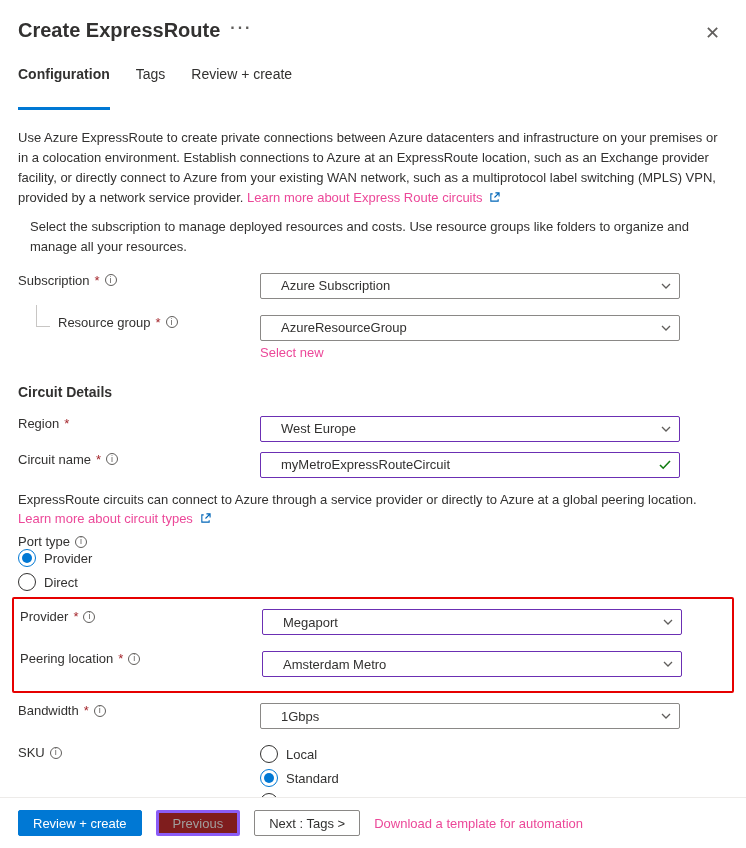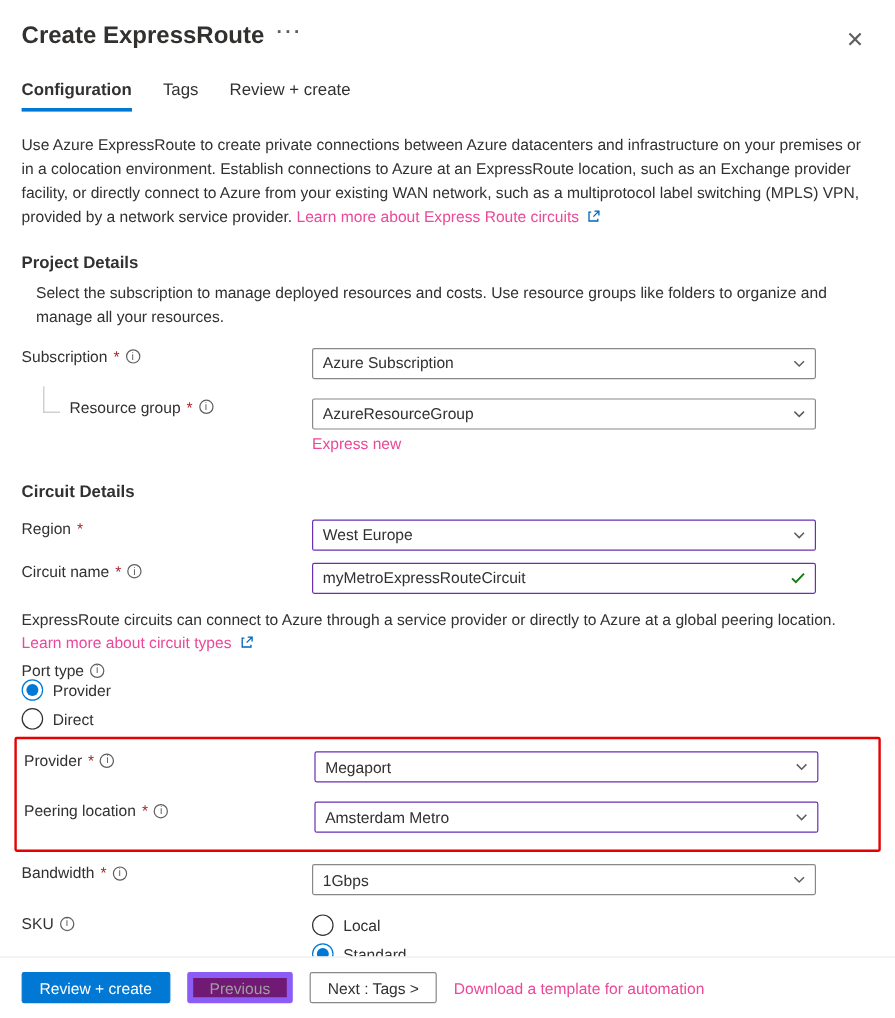--- a/index.html
+++ b/index.html
@@ -12,21 +12,21 @@
     width: 746px;
     height: 848px;
     position: relative;
   }
   .page { padding: 18px 18px 0 18px; }
   .header { display:flex; align-items:center; justify-content:space-between; }
   .title { font-size: 20px; font-weight:600; margin:0 0 6px 0; display:flex; align-items:center; gap:10px;}
   .title .dots { color:#605e5c; font-size:16px; letter-spacing:2px; position:relative; top:-2px;}
   .close-x { font-size:18px; color:#605e5c; cursor:pointer; padding:4px 8px;}
   .tabs { display:flex; gap:26px; margin-top:18px; border-bottom:none;}
-  .tab { padding:0 0 8px 0; font-size:14px; color:#323130; cursor:pointer; border-bottom:3px solid transparent;}
+  .tab { padding:0 0 25px 0; font-size:14px; color:#323130; cursor:pointer; border-bottom:3px solid transparent;}
   .tab.active { font-weight:600; border-bottom:3px solid #0078d4;}
   .intro { margin-top:18px; font-size:13px; color:#323130; line-height:1.55;}
   .link { color:#ec4899; text-decoration:none; cursor:pointer;}
   .ext-icon { display:inline-block; width:11px; height:11px; margin-left:3px; vertical-align:-1px;}
   .section-h { font-weight:600; font-size:14px; margin-top:18px;}
   .section-sub { margin-top:8px; line-height:1.55;margin-left:12px;}
   .form-row { display:flex; align-items:flex-start; margin-top:16px;}
   .form-row.tight { margin-top:10px; }
   .form-label {
     width: 242px;
@@ -51,21 +51,21 @@
     display:inline-flex; align-items:center; justify-content:center;
     font-size:9px; color:#605e5c; line-height:1;
   }
   .field { flex:1; max-width:420px; position:relative;}
   .field-below { margin-left:242px; max-width:420px; margin-top:4px;}
   .select, .textinput {
     width:100%;
     height:26px;
     border:1px solid #8a8886;
     border-radius:2px;
-    padding:0 26px 0 8px;
+    padding:0 26px 0 20px;
     font-size:13px;
     background:#fff;
     display:flex; align-items:center;
     cursor:pointer;
   }
   .select.purple, .textinput.purple { border-color:#6b2fb3; }
   .chevron {
     position:absolute; right:8px; top:50%; transform:translateY(-50%);
     pointer-events:none;
   }
@@ -99,21 +99,21 @@
     display:flex; align-items:center; gap:14px;
     background:#fff;
   }
   .btn {
     height:26px; padding:0 14px;
     border-radius:2px; font-size:13px;
     display:inline-flex; align-items:center; justify-content:center;
     cursor:pointer;
   }
   .btn-primary { background:#0078d4; color:#fff; border:1px solid #0078d4;}
-  .btn-disabled { background:#701a75; color:#a19f9d; border:5px solid #8b5cf6; cursor:default;}
+  .btn-disabled { background:#7f1d1d; color:#a19f9d; border:3px solid #8b5cf6; cursor:default;}
   .btn-default { background:#fff; color:#323130; border:1px solid #8a8886;}
   svg { display:block; }
   .formarea { padding-bottom:70px;}
 </style>
 </head>
 <body>
 
 <div class="page">
   <div class="header">
     <h1 class="title">
@@ -136,21 +136,20 @@
       <a class="link">
         <span>Learn more about Express Route circuits</span>
         <span class="ext-icon">
           <svg viewBox="0 0 12 12" width="11" height="11">
               <path fill="none" stroke="#0066b8" stroke-width="1.2" d="M4 2H2v8h8V8 M6 6l5-5 M7 1h4v4"></path>
             </svg>
         </span>
       </a>
     </div>
 
-    <div class="section-h">Project Details</div>
     <div class="section-sub">Select the subscription to manage deployed resources and costs. Use resource groups like folders to organize and manage all your resources.</div>
 
     <div class="form-row">
       <div class="form-label">
         <span>Subscription</span>
         <span class="req">*</span>
         <span class="info-icon">i</span>
       </div>
       <div class="field">
         <div class="select">
@@ -176,21 +175,21 @@
           <span>AzureResourceGroup</span>
         </div>
         <span class="chevron">
           <svg width="12" height="12" viewBox="0 0 12 12">
               <path fill="none" stroke="#605e5c" stroke-width="1.3" d="M2 4l4 4 4-4"></path>
             </svg>
         </span>
       </div>
     </div>
     <div class="field-below">
-      <a class="link">Express new</a>
+      <a class="link">Select new</a>
     </div>
 
     <div class="section-h" style="margin-top:24px;">Circuit Details</div>
 
     <div class="form-row">
       <div class="form-label">
         <span>Region</span>
         <span class="req">*</span>
       </div>
       <div class="field">

